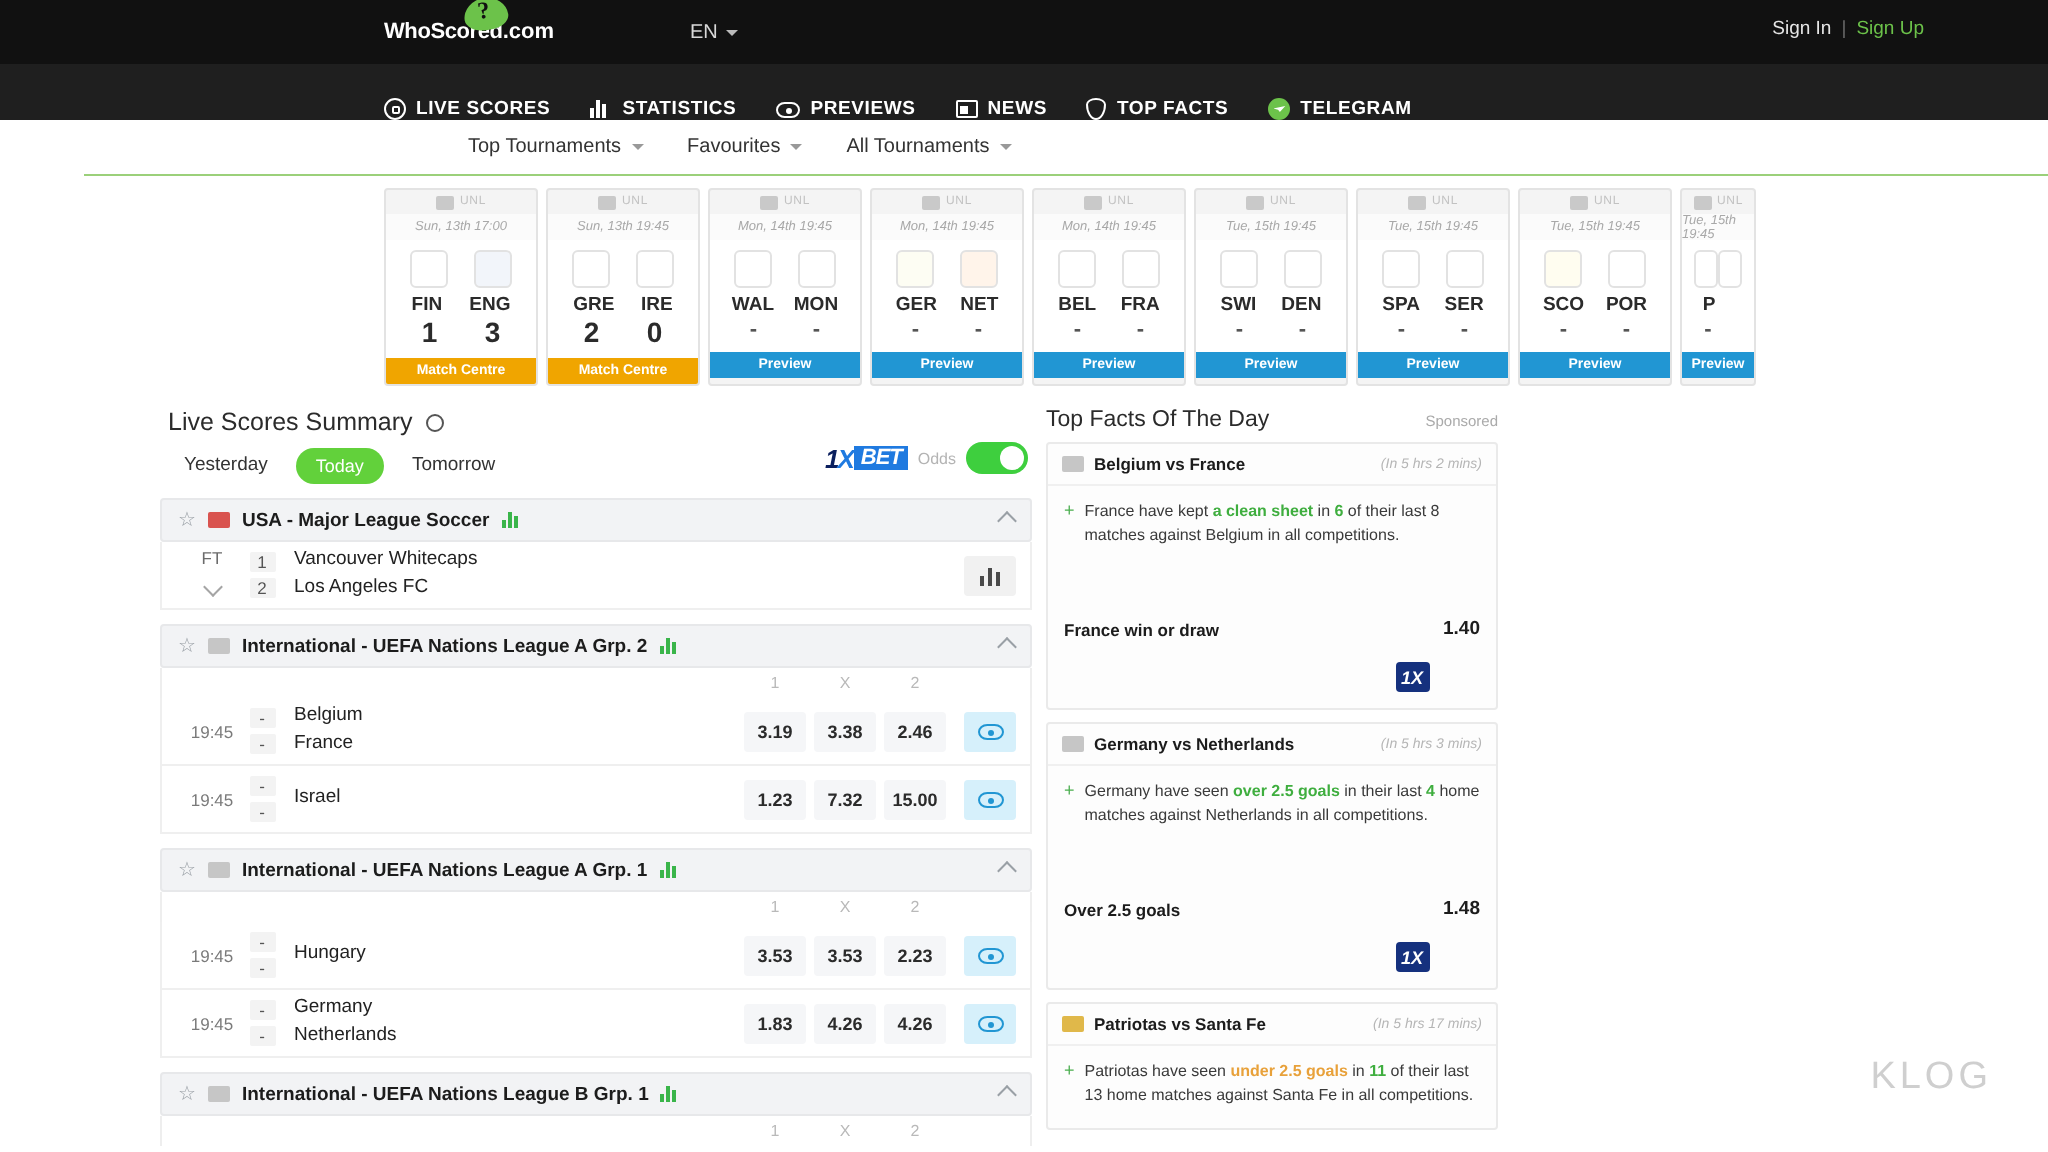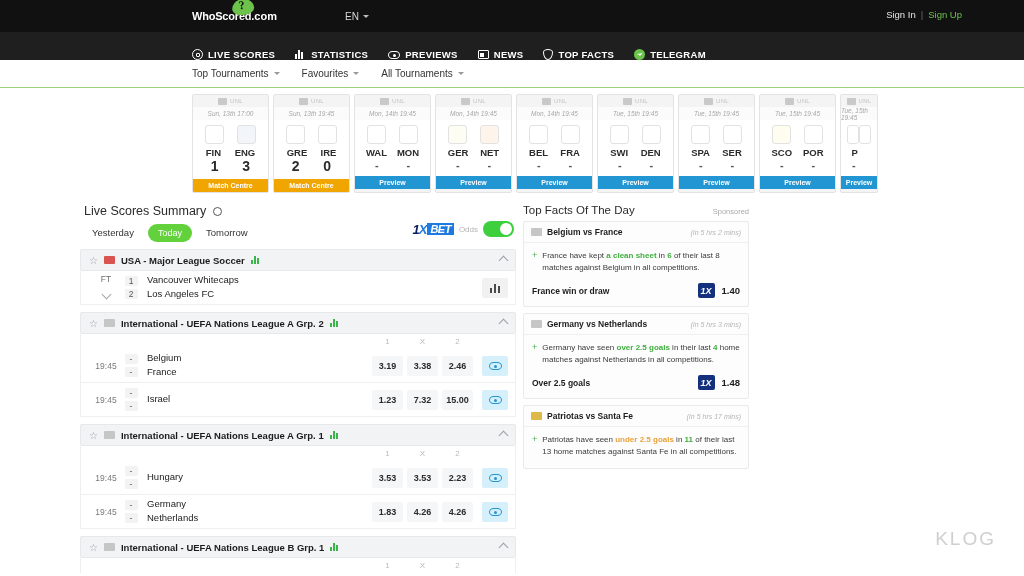--- a/index.html
+++ b/index.html
@@ -66,21 +66,21 @@
   .ico-eye::after{content:"";position:absolute;left:4px;top:2px;width:3px;height:3px;border-radius:50%;background:#fff;}
   .ico-news { width:11px;height:9px;border:1.3px solid #fff;border-radius:1px;}
   .ico-news::after{content:"";position:absolute;left:1.5px;top:1.5px;width:4px;height:4px;background:#fff;}
   .ico-tf { width:10px;height:11px;border:1.3px solid #fff;border-radius:50% 50% 50% 50%/30% 30% 70% 70%; }
   .ico-tg { width:11px;height:11px;border-radius:50%;background:#6cc24a;position:relative;}
   .ico-tg::after{content:"";position:absolute;left:2.5px;top:4px;width:6px;height:3px;background:#fff;clip-path:polygon(0 40%,100% 0,55% 100%,40% 62%);}
 
   
   .subnav {
     height: 28px; background:#fff; border-bottom:1px solid #9bd07a;
-    display:flex; align-items:center; gap:22px; padding-left:192px;
+    display:flex; align-items:center; gap:22px; padding-left:192px;margin-left:42px;
   }
   .subitem { display:flex; align-items:center; gap:5px; font-size:10px; color:#333; }
   .caret-g { width:0;height:0;border-left:3px solid transparent;border-right:3px solid transparent;border-top:3.5px solid #999; }
 
   
   .carousel { position:relative; margin-top:6px; padding-left:192px; height:104px; overflow:hidden; }
   .cards { display:flex; gap:4px; }
   .card { width:77px; flex:0 0 77px; background:#f4f4f4; border:1px solid #e3e3e3; border-radius:2px; overflow:hidden; }
   .card-comp { height:12px; display:flex; align-items:center; justify-content:center; gap:3px; }
   .comp-ico { width:9px;height:7px;background:#c9c9c9;border-radius:1px; }
@@ -171,21 +171,21 @@
   .tf-in { margin-left:auto; font-size:7px; color:#b5b5b5; font-style:italic; }
   .tf-body { display:flex; gap:5px; padding:7px 8px 4px; }
   .tf-plus { color:#4caf50; font-size:9px; line-height:1.3; }
   .tf-text { font-size:8px; color:#3a3a3a; line-height:1.5; }
   .tf-text b.g { color:#3fae3f; font-weight:bold; }
   .tf-text b.o { color:#e8a13a; font-weight:bold; }
   .tf-foot { display:flex; align-items:center; padding:5px 8px 8px; }
   .tf-bet { font-size:8.5px; font-weight:bold; color:#1c1c1c; }
   .tf-odds { margin-left:auto; display:flex; align-items:center; gap:7px; }
   .xb-sq { width:17px;height:15px;background:#15317e;border-radius:2px;display:flex;align-items:center;justify-content:center;
-           color:#fff;font-size:9px;font-weight:bold;font-style:italic;}
+           color:#fff;font-size:9px;font-weight:bold;font-style:italic;margin-top:48px;}
   .tf-val { font-size:9.5px; font-weight:bold; color:#1c1c1c; }
 
   .watermark { position:absolute; right:28px; bottom:26px; font-size:19px; color:#cfcfcf; letter-spacing:2px; }
 </style>
 </head>
 <body>
 
 <div class="page">
 
   <div class="topbar">

